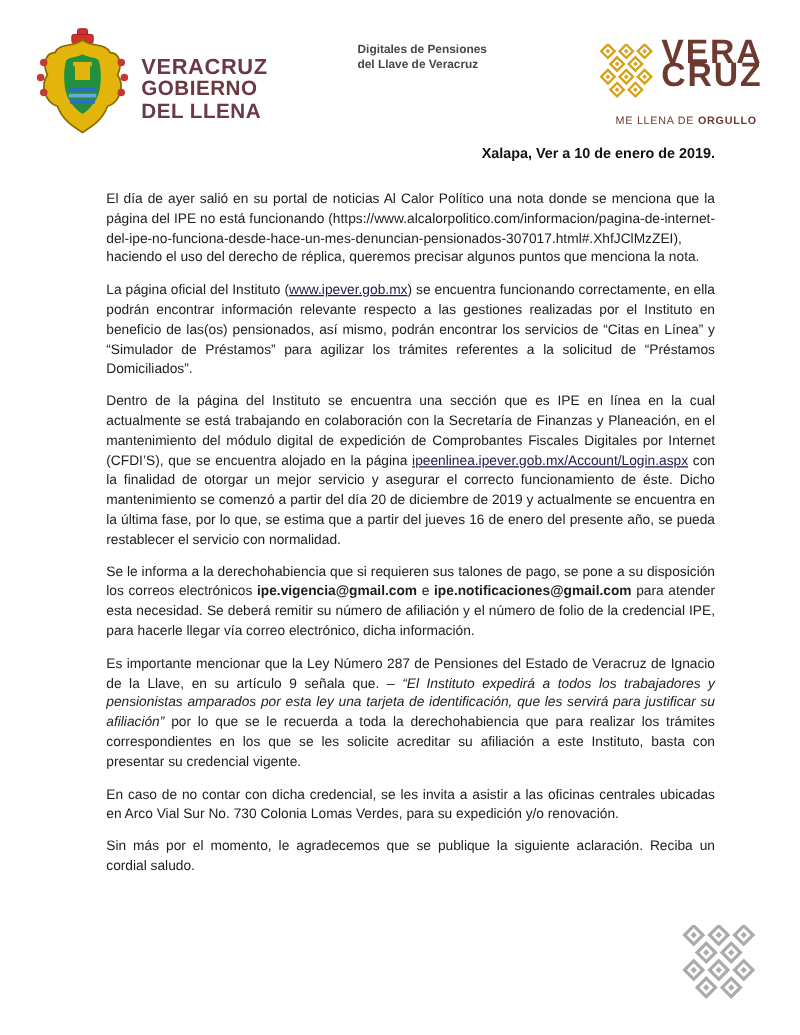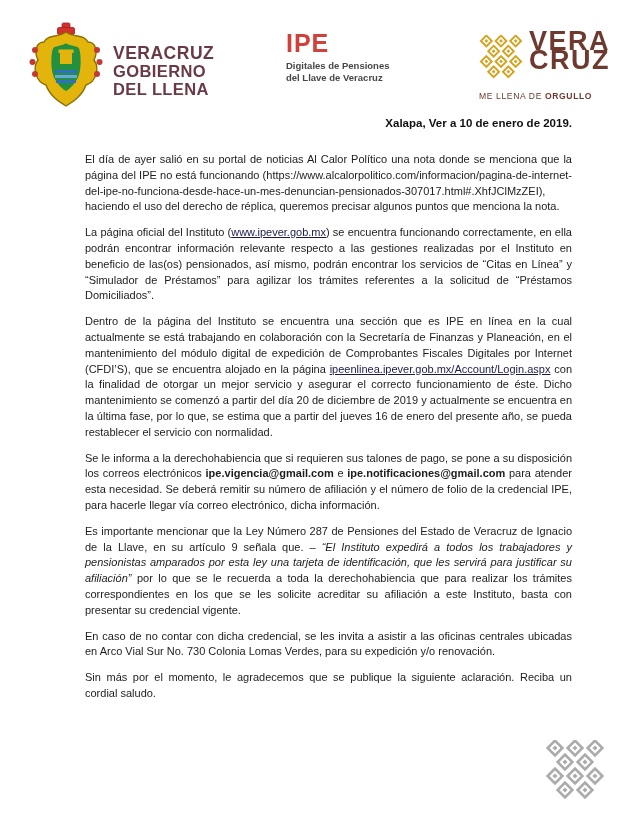--- a/index.html
+++ b/index.html
@@ -15,21 +15,21 @@
   .gob-line { font-size:16.5px; font-weight:700; letter-spacing:0.4px; line-height:18px; }
 
   .logo-ipe { position:absolute; left:286px; top:30px; }
   .ipe-acronym { color:#d2403c; font-size:25px; font-weight:700; letter-spacing:1px; line-height:26px; }
   .ipe-sub { margin-top:4px; color:#474747; font-size:9.5px; font-weight:700; line-height:12px; }
 
   .logo-brand { position:absolute; left:479px; top:32px; width:140px; color:#6e392f; }
   .brand-row { display:flex; align-items:flex-start; }
   .brand-motif { color:#d6a21c; margin-top:3px; }
   .brand-words { margin-left:6px; font-weight:700; font-size:27px; line-height:19px; letter-spacing:1.5px; }
-  .brand-tagline { margin-top:9px; font-size:8.6px; letter-spacing:0.6px; font-weight:400; white-space:nowrap; }
+  .brand-tagline { margin-top:9px; font-size:8.6px; letter-spacing:0.6px; font-weight:400; white-space:nowrap;text-align:center; }
   .brand-tagline b { font-weight:700; }
 
   
   .date-line {
     position:absolute; top:117px; left:85px; width:487px;
     text-align:right; font-size:11.5px; font-weight:700; color:#111111;
   }
 
   
   .letter {
@@ -71,21 +71,20 @@
       <rect x="28" y="58" width="20" height="3" fill="#2f6fc2"></rect>
     </svg>
     <div class="gob-text">
       <div class="gob-name">VERACRUZ</div>
       <div class="gob-line">GOBIERNO</div>
       <div class="gob-line">DEL LLENA</div>
     </div>
   </div>
 
   <div class="logo-ipe">
-    <div class="ipe-acronym">IPE</div>
     <div class="ipe-sub">
       <div>Digitales de Pensiones</div>
       <div>del Llave de Veracruz</div>
     </div>
   </div>
 
   <div class="logo-brand">
     <div class="brand-row">
       <svg class="brand-motif" width="44" height="47" viewBox="0 0 60 64">
         <defs>

